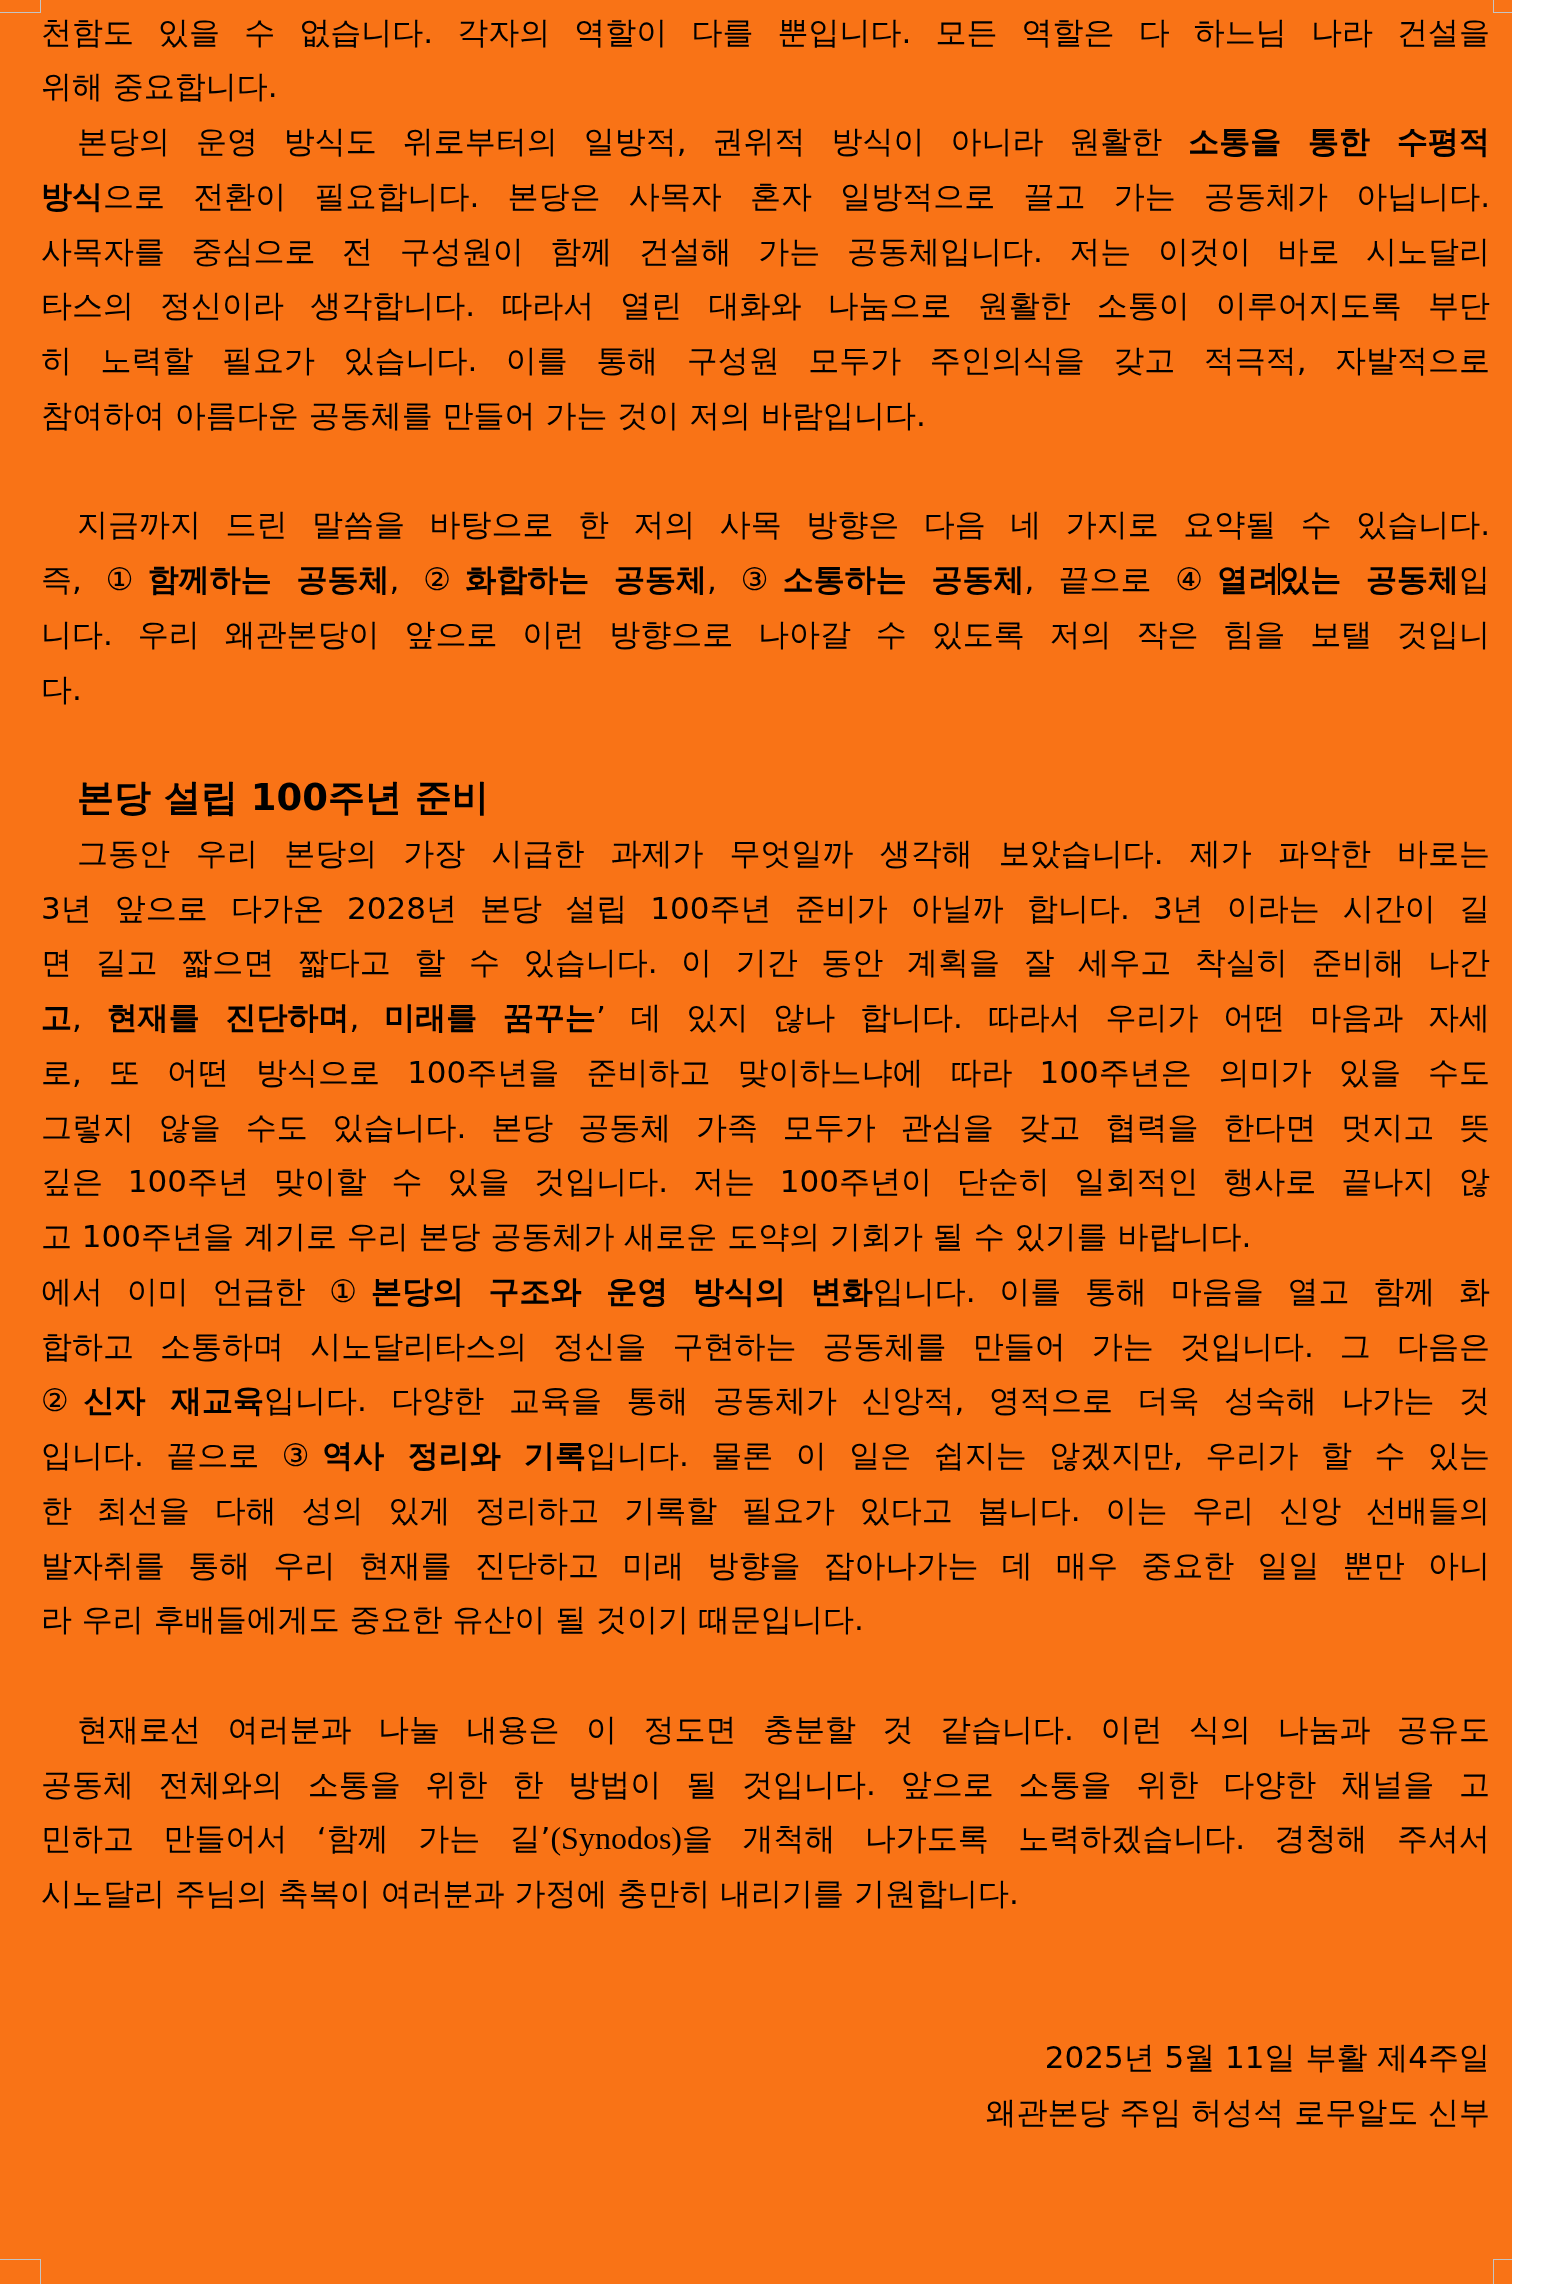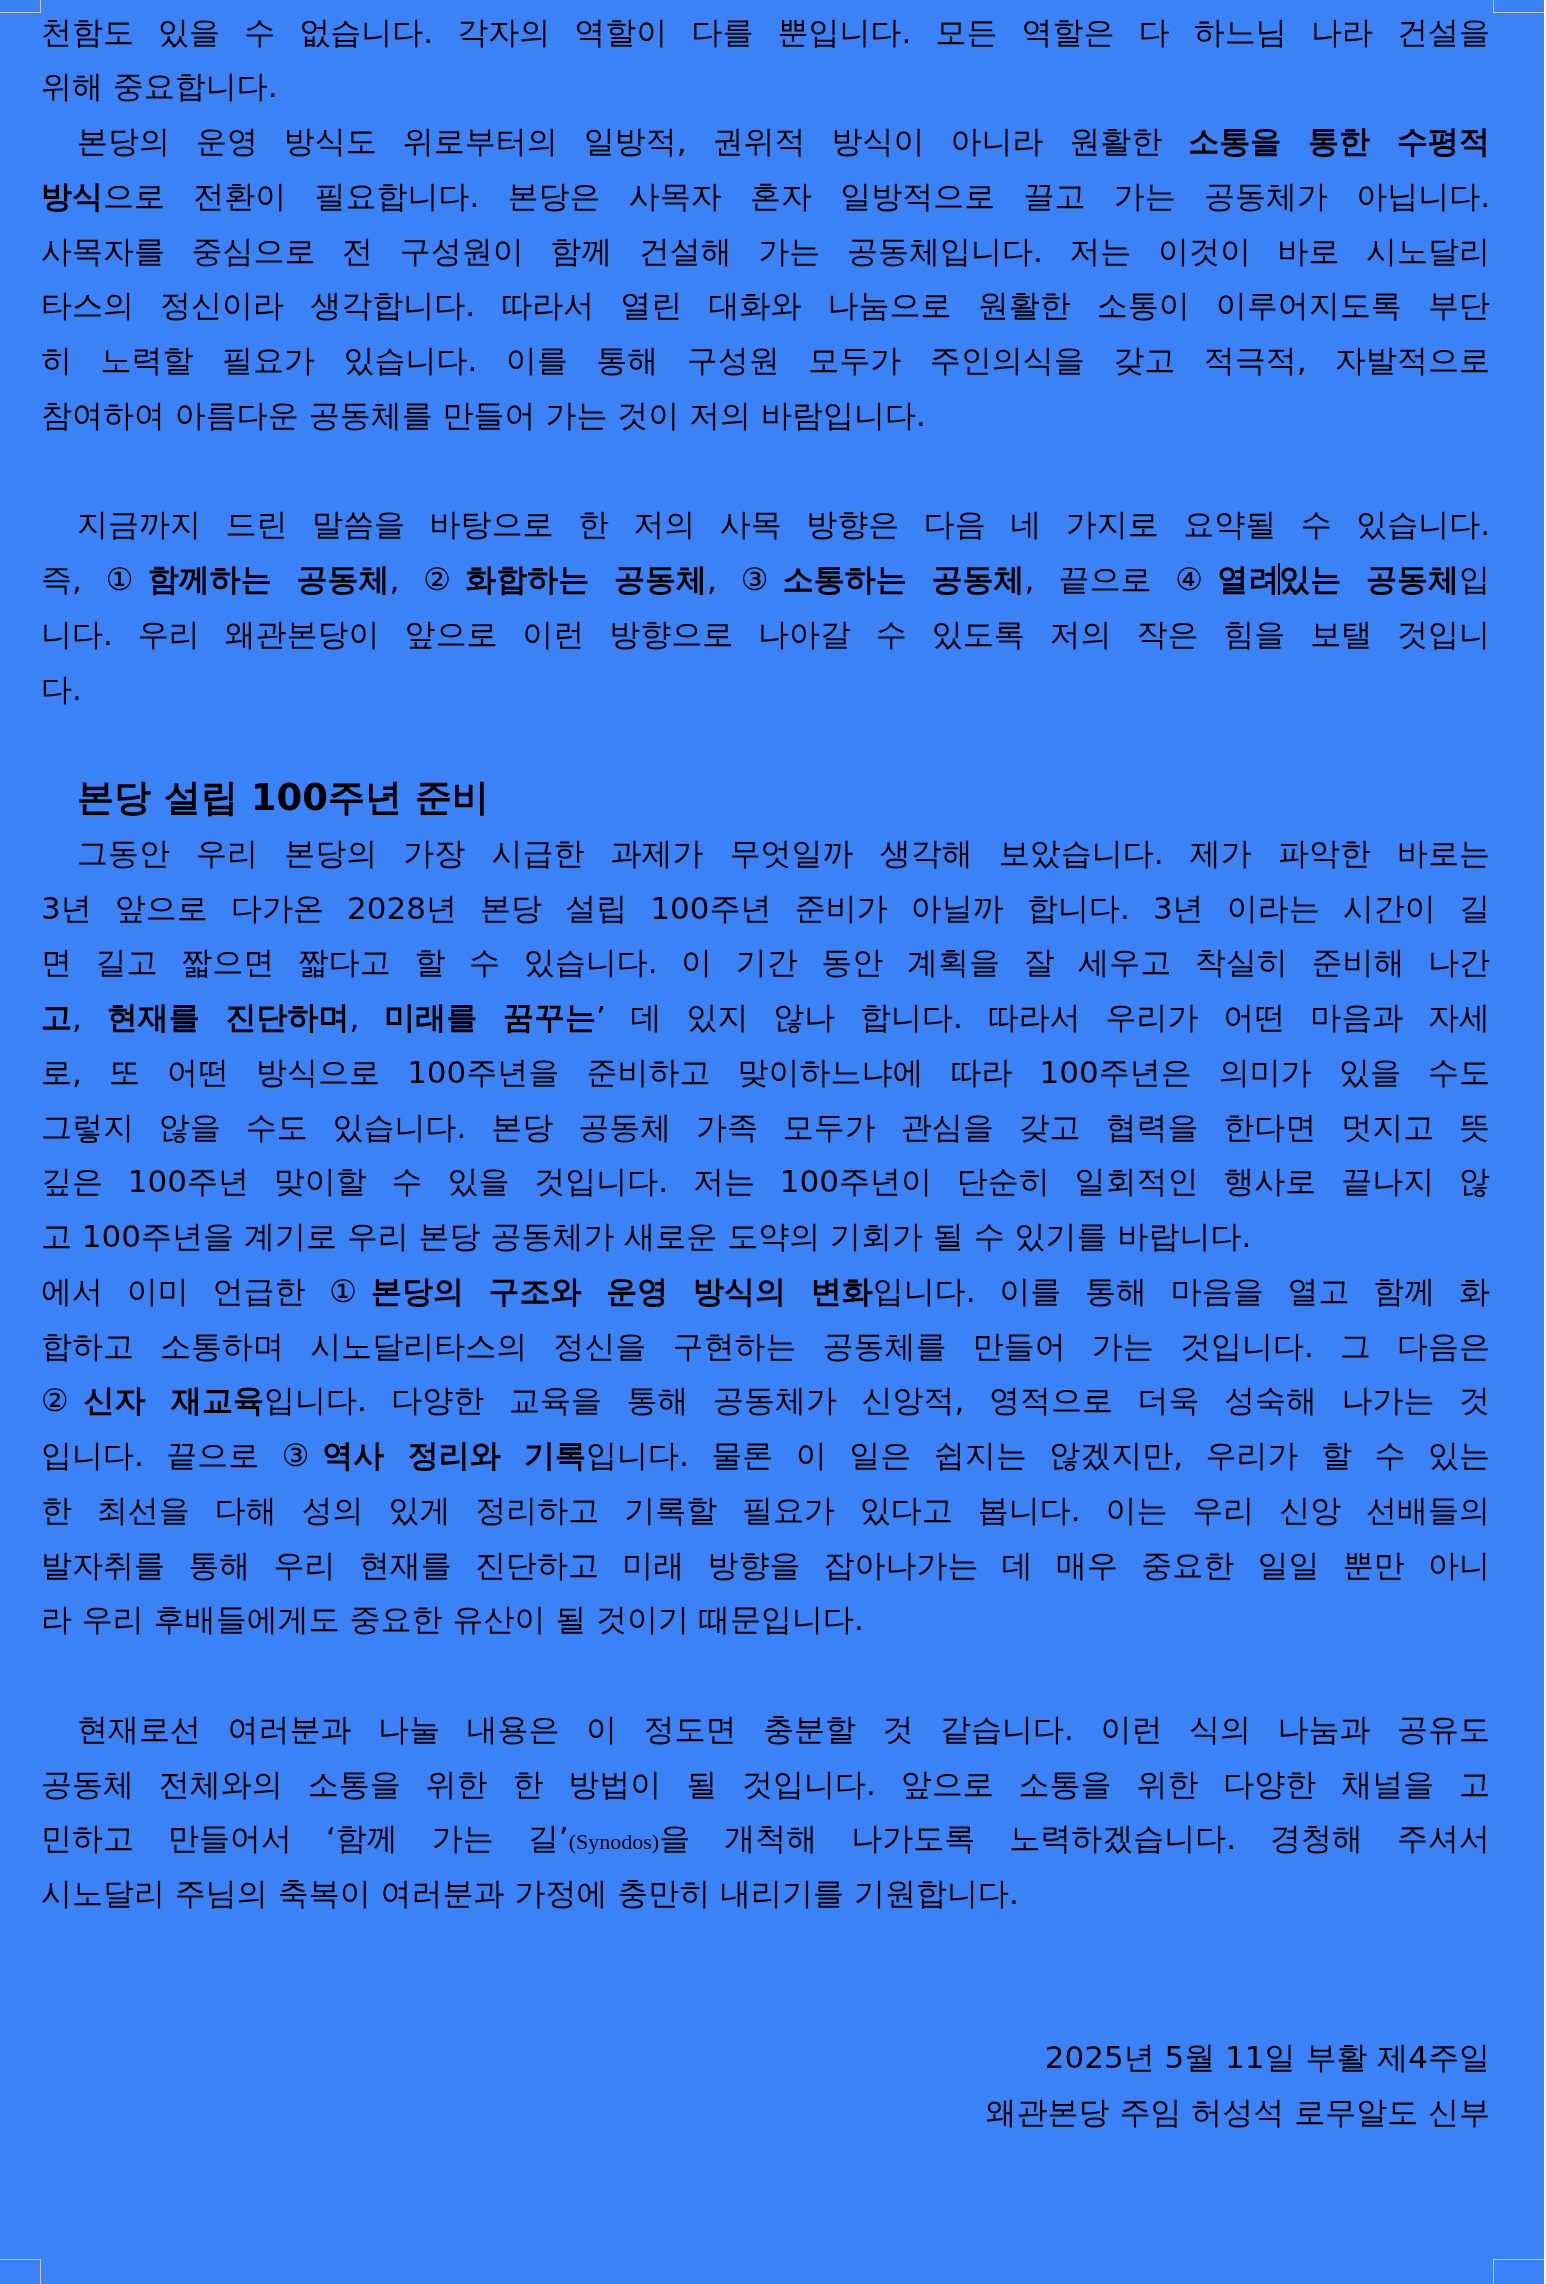--- a/index.html
+++ b/index.html
@@ -1,24 +1,23 @@
 <!DOCTYPE html>
 <html><head>
   <meta charset="utf-8">
   <style>
     html, body { margin: 0; padding: 0; background: #ffffff; }
     .page {
       position: relative;
       width: 1512px;
       height: 2284px;
       overflow: hidden;
-      background: #3b82f6;
+      background: #f97316;
       color: #000000;
       font-family: "DejaVu Sans", sans-serif;
-      padding-left: 32px;
     }
     .mark { position: absolute; box-sizing: border-box; border: 0 solid #c4c4c4; }
     .mark.tl { left: 0; top: 0; width: 41px; height: 13px; border-right-width: 1px; border-bottom-width: 1px; }
     .mark.tr { left: 1493px; top: 0; width: 53px; height: 13px; border-left-width: 1px; border-bottom-width: 1px; }
     .mark.bl { left: 0; top: 2259px; width: 41px; height: 25px; border-right-width: 1px; border-top-width: 1px; }
     .mark.br { left: 1493px; top: 2259px; width: 53px; height: 25px; border-left-width: 1px; border-top-width: 1px; }
 
     .flow {
       position: absolute;
       left: 41px;
@@ -27,21 +26,21 @@
       font-size: 31px;
       line-height: 54.75px;
     }
     .ln { height: 54.75px; overflow: hidden; }
     .j { text-align: justify; text-align-last: justify; }
     .l { text-align: left; }
     .r { text-align: right; }
     .ind { padding-left: 36px; }
     .b { font-weight: bold; }
     .h { font-size: 37px; font-weight: bold; padding-left: 36px; }
-    .latin { font-family: "Liberation Serif", serif; font-size: 22px; }
+    .latin { font-family: "Liberation Serif", serif; font-size: 32px; }
     .caret {
       display: inline-block;
       width: 2px;
       height: 32px;
       background: #000000;
       vertical-align: -5px;
       margin: 0 -1px;
     }
     .blank { height: 54.75px; }
   </style>

